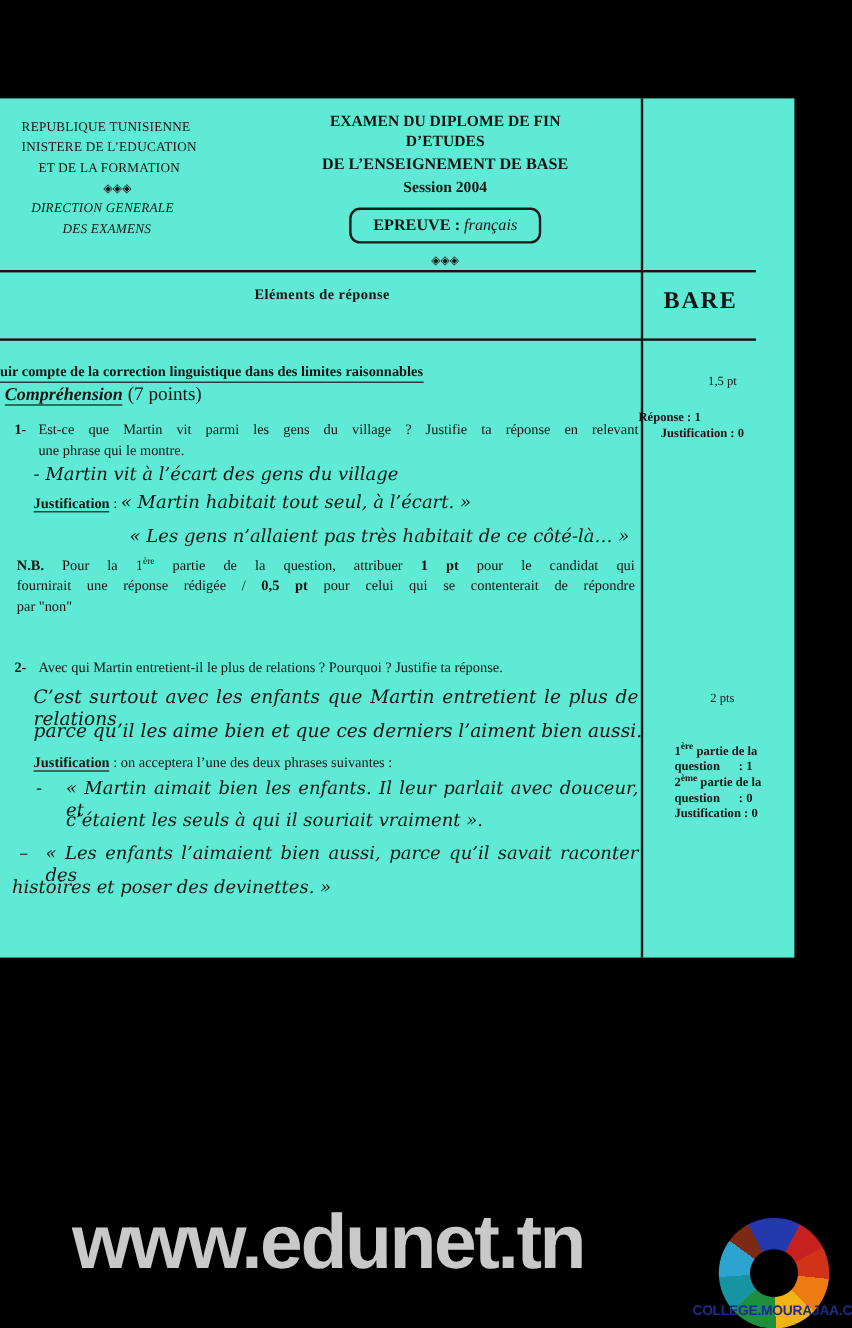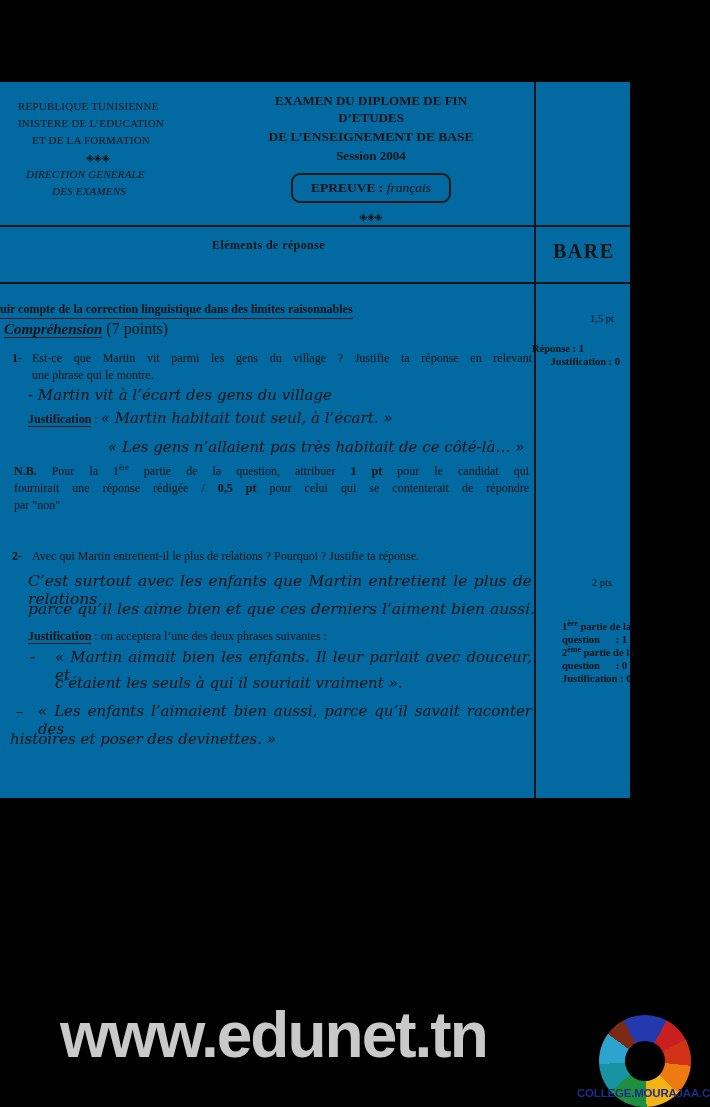--- a/index.html
+++ b/index.html
@@ -2,21 +2,21 @@
 <html><head>
 <meta charset="utf-8">
 <style>
   html,body{margin:0;padding:0;}
   body{
     width:710px;height:1107px;position:relative;overflow:hidden;
     background:#000;font-family:"Liberation Serif",serif;color:#141414;
   }
   .abs{position:absolute;}
   .paper{
-    left:0;top:82px;width:630px;height:716px;background:#0369a1;
+    left:0;top:82px;width:630px;height:716px;background:#5eead4;padding-left:32px;
   }
   .cursive{font-family:"DejaVu Serif",serif;font-style:italic;}
   .b{font-weight:bold;}
   .i{font-style:italic;}
   .u{border-bottom:1.5px solid #1a1a1a;}
   .stretch{text-align:justify;text-align-last:justify;}
   .vline{left:534px;top:0;width:2px;height:716px;background:#151515;}
   .hline{left:0;width:630px;height:2px;background:#151515;}
   .hdr-left{left:18px;top:16px;width:190px;font-size:11px;letter-spacing:.2px;line-height:17px;}
   .hdr-center{left:240px;top:10px;width:262px;text-align:center;}
@@ -130,21 +130,21 @@
 
   <div class="abs cursive ans" style="left:30px;top:566px;">-</div>
   <div class="abs cursive ans stretch" style="left:55px;top:566px;width:477px;">« Martin aimait bien les enfants. Il leur parlait avec douceur, et</div>
   <div class="abs cursive ans" style="left:55px;top:592px;">c’étaient les seuls à qui il souriait vraiment ».</div>
 
   <div class="abs cursive ans" style="left:16px;top:620px;">–</div>
   <div class="abs cursive ans stretch" style="left:38px;top:620px;width:494px;">« Les enfants l’aimaient bien aussi, parce qu’il savait raconter des</div>
   <div class="abs cursive ans" style="left:10px;top:648px;text-align:right;">histoires et poser des devinettes. »</div>
 
   <div class="abs" style="left:540px;top:231px;width:74px;text-align:right;font-size:10.5px;">1,5 pt</div>
-  <div class="abs right-item" style="left:532px;top:260px;width:78px;text-align:left;">Réponse : 1</div>
+  <div class="abs right-item" style="left:519px;top:260px;width:78px;text-align:center;">Réponse : 1</div>
   <div class="abs right-item" style="left:538px;top:273px;width:82px;text-align:right;">Justification : 0</div>
 
   <div class="abs" style="left:540px;top:495px;width:72px;text-align:right;font-size:10.5px;">2 pts</div>
 
   <div class="abs right-item" style="left:562px;top:538px;width:90px;">
     <div><span>1</span><sup>ère</sup><span> partie de la</span></div>
     <div class="pre">question      : 1</div>
     <div><span>2</span><sup>ème</sup><span> partie de la</span></div>
     <div class="pre">question      : 0</div>
     <div>Justification : 0</div>

